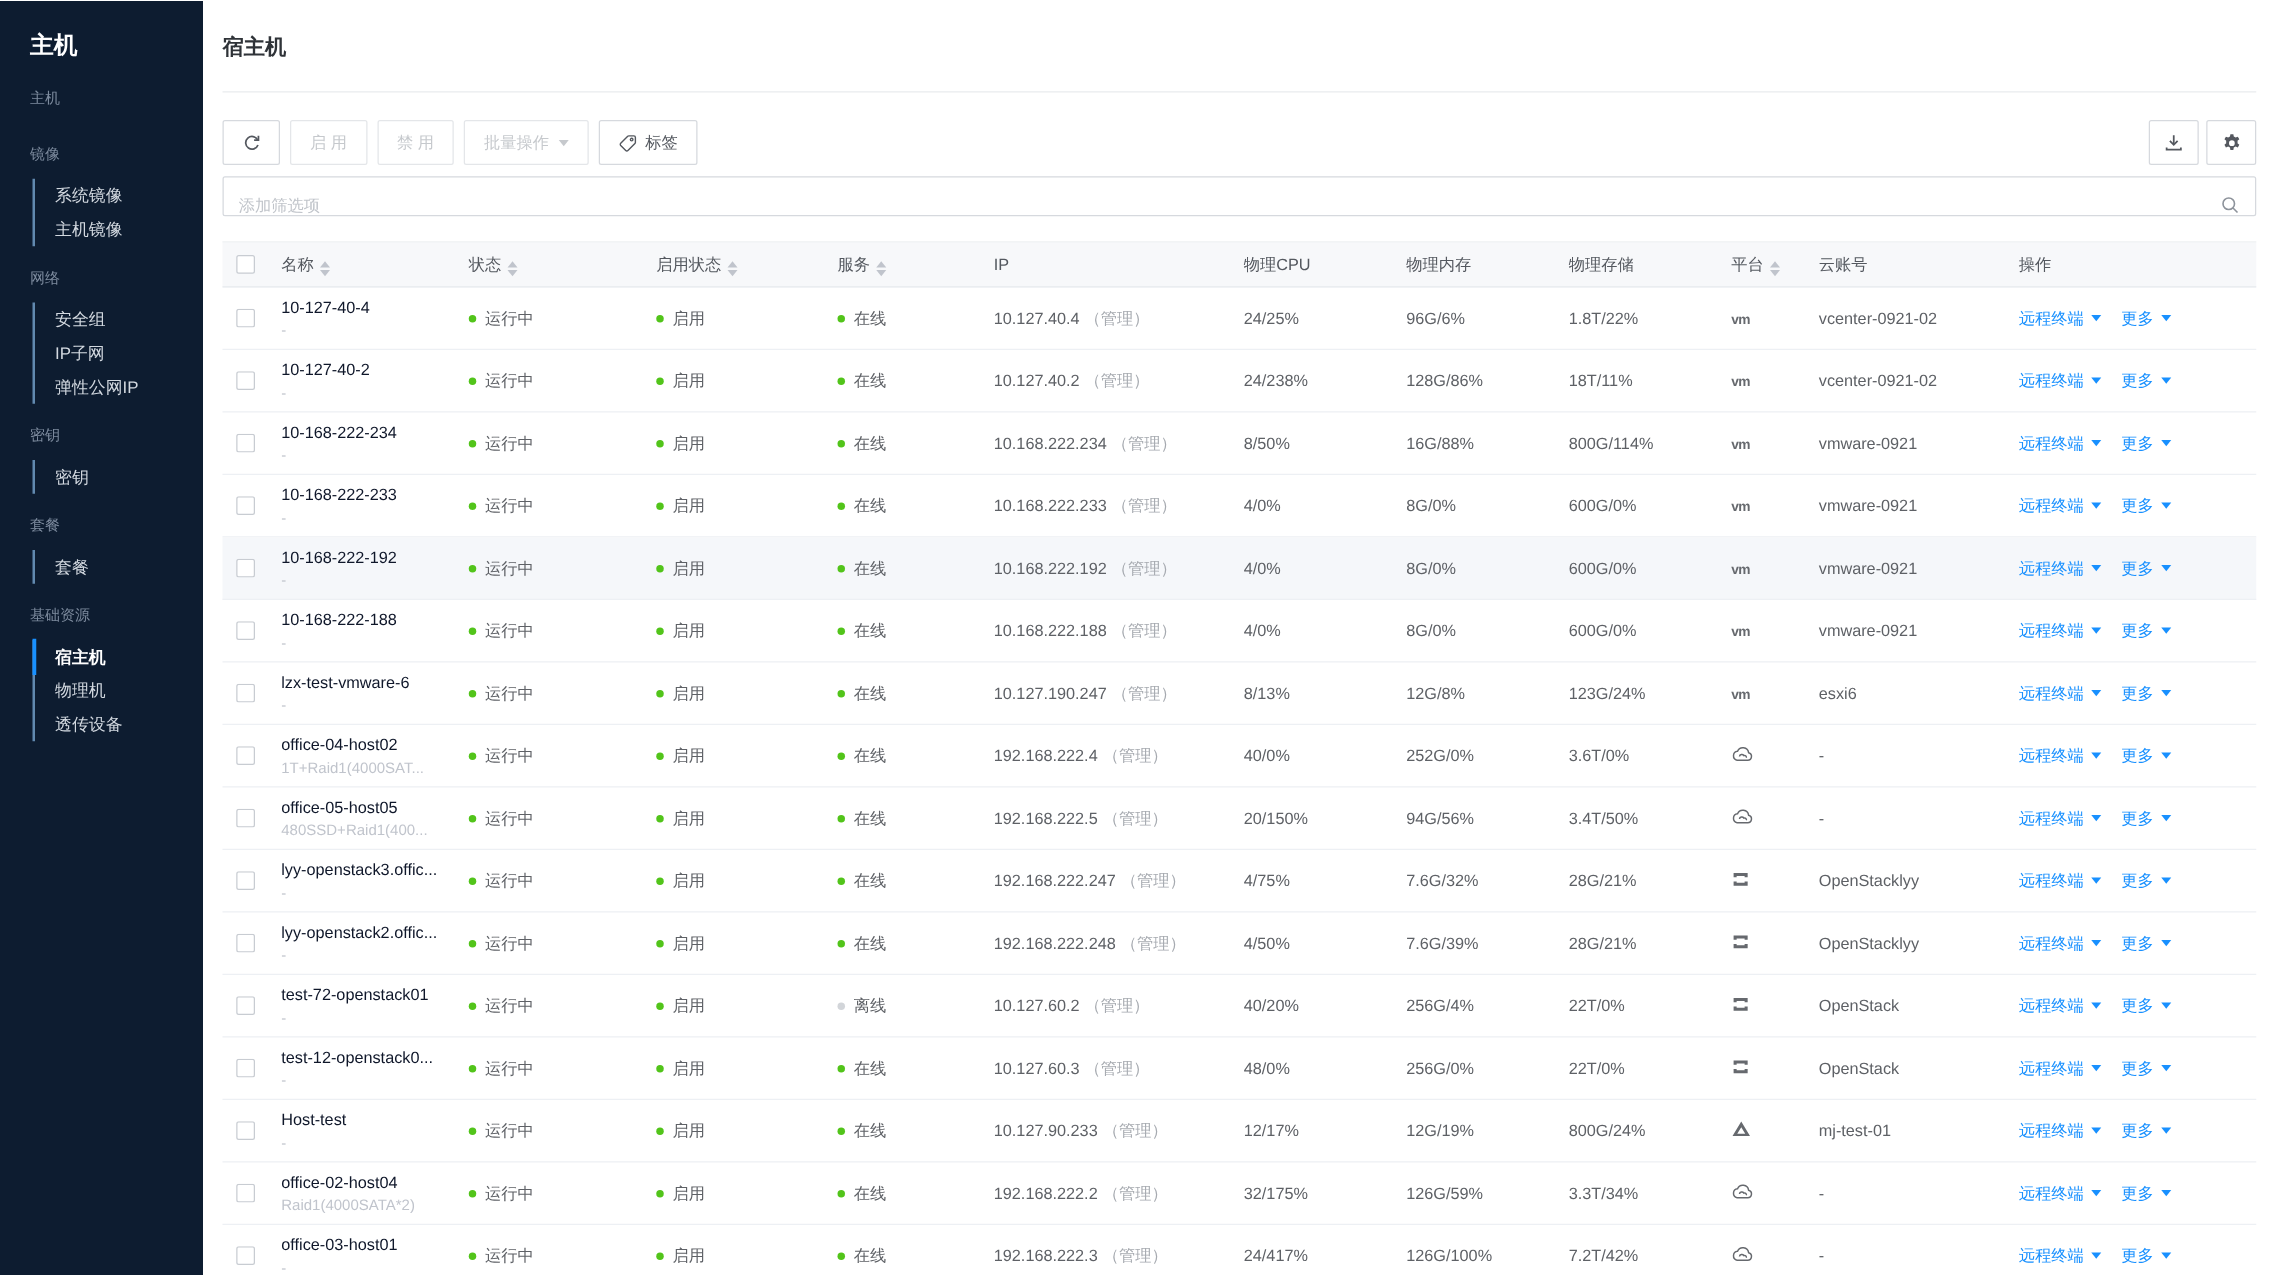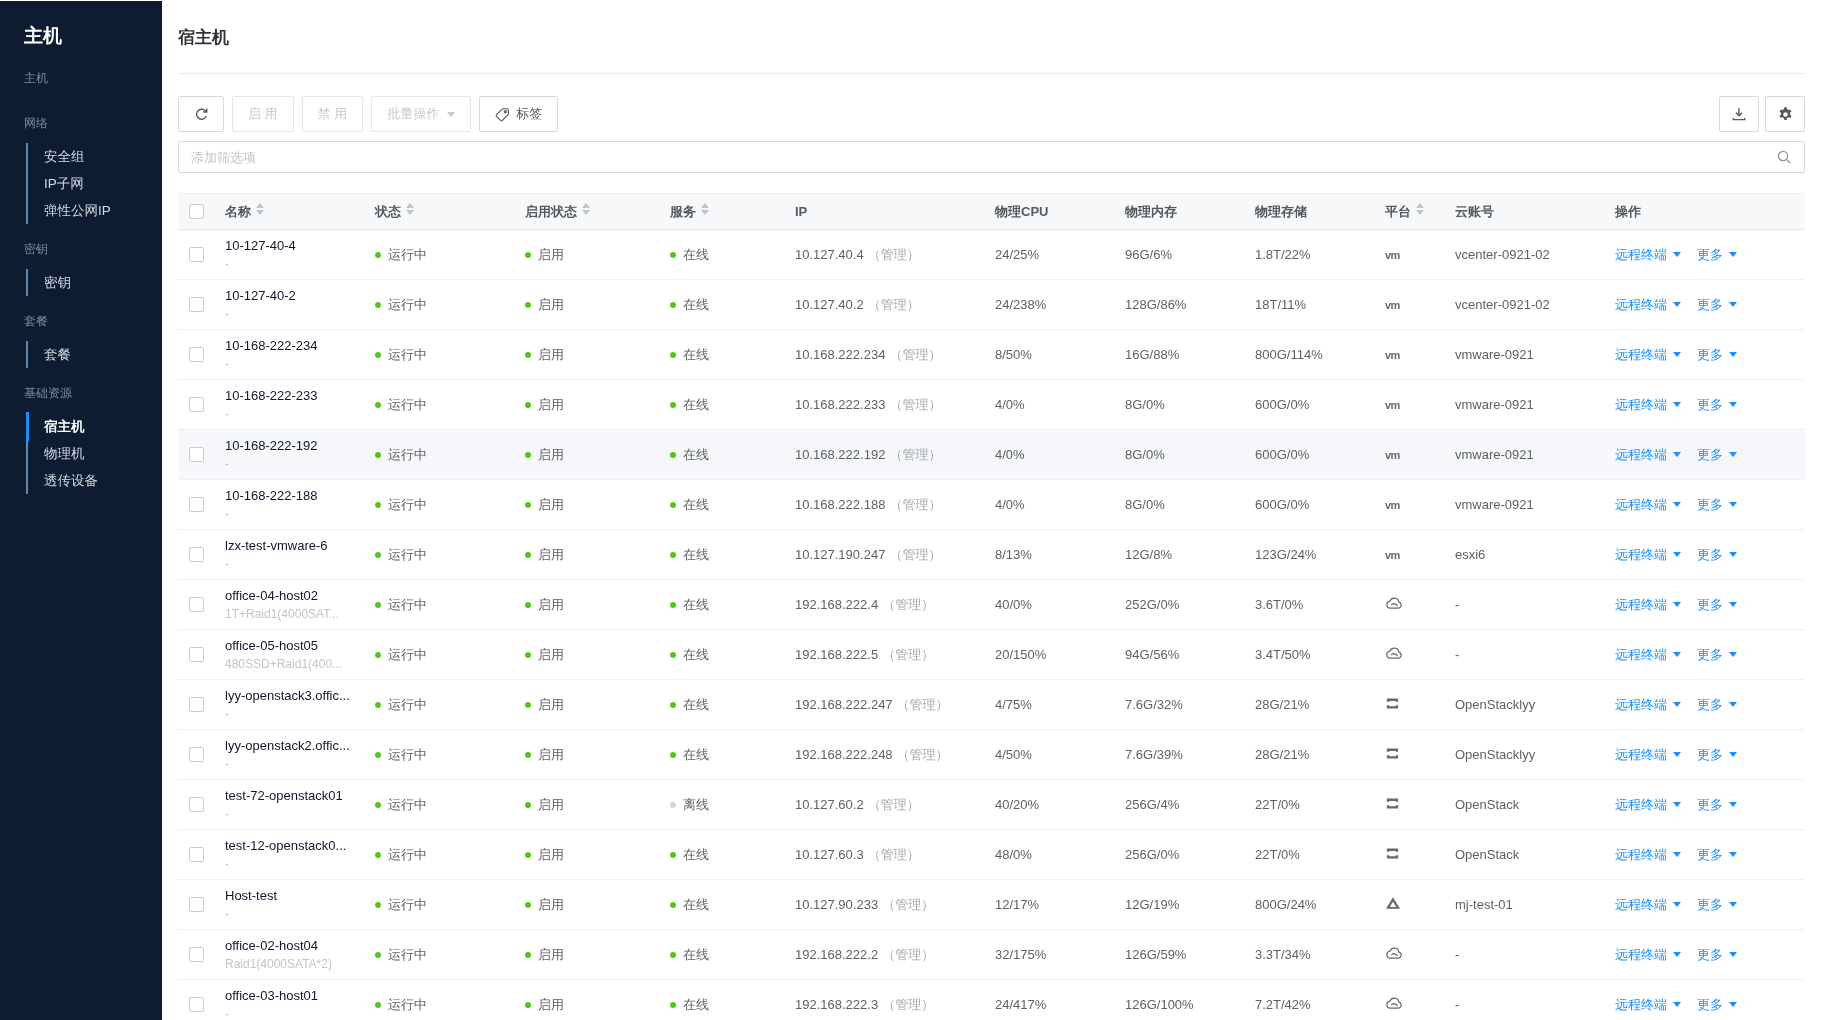--- a/index.html
+++ b/index.html
@@ -27,32 +27,32 @@
   .btn.icon-only { width:46px; padding:0; }
   .btn.disabled { color:#c6c9cd; border-color:#e4e6e9; cursor:not-allowed; }
   .toolbar-spacer { flex:1; }
   .btn.square { width:40px; padding:0; margin-right:0; }
   .btn.square + .btn.square { margin-left:6px; }
 
   .caret { display:inline-block; width:0; height:0; border-left:4px solid transparent; border-right:4px solid transparent; border-top:5px solid; margin-left:2px; }
   .btn .caret { color:#c6c9cd; }
 
   .filterbar { margin-top:9px; height:32px; border:1px solid #d6d9de; border-radius:2px;
-    display:flex; align-items:center; padding:0 12px; }
+    display:flex; align-items:flex-end; padding:0 12px; }
   .filterbar input { flex:1; border:none; outline:none; font-size:13px; color:#54585f;
     font-family:inherit; background:transparent; }
   .filterbar input::placeholder { color:#c0c4ca; }
   .filterbar .icon { color:#8d939b; }
 
   
   .table { margin-top:20px; }
   .tr, .thead { display:grid;
     grid-template-columns:37px 150px 150px 145px 125px 200px 130px 130px 130px 70px 160px minmax(0,1fr); }
   .thead { background:#f7f8fa; height:37px; align-items:center; border-top:1px solid #f0f2f4; border-bottom:1px solid #e6e9ed; }
-  .th { padding-left:10px; font-weight:700; font-size:13px; color:#54585f; white-space:nowrap; display:flex; align-items:flex-start; }
+  .th { padding-left:10px; font-weight:400; font-size:13px; color:#54585f; white-space:nowrap; display:flex; align-items:flex-end; }
   .tr { height:50px; align-items:center; border-bottom:1px solid #edf0f4; }
   .tr.hover { background:#f5f7fa; }
   .td { padding-left:10px; white-space:nowrap; overflow:hidden; font-size:13px; color:#5e6166; }
   .col-check { display:flex; justify-content:center; padding-left:0 !important; }
   .checkbox { width:15px; height:15px; border:1px solid #c8ccd2; border-radius:2px; background:#fff; cursor:pointer; display:inline-block; }
 
   .sorter { display:inline-flex; flex-direction:column; margin-left:5px; }
   .sorter i { width:0; height:0; border-left:4px solid transparent; border-right:4px solid transparent; }
   .sorter .up { border-bottom:5px solid #c0c4cc; margin-bottom:2px; }
   .sorter .down { border-top:5px solid #c0c4cc; }
@@ -77,20 +77,27 @@
   svg { display:block; }
 </style>
 </head>
 <body>
 
 <div class="sidebar">
   <div class="side-title">主机</div>
   <div>
       <div class="nav-group">
         <div class="nav-group-label">主机</div>
+      </div>
+      <div class="nav-group">
+        <div class="nav-group-label">镜像</div>
+        <div class="nav-items">
+          <div class="nav-item">系统镜像</div>
+          <div class="nav-item">主机镜像</div>
+        </div>
       </div>
       <div class="nav-group">
         <div class="nav-group-label">网络</div>
         <div class="nav-items">
           <div class="nav-item">安全组</div>
           <div class="nav-item">IP子网</div>
           <div class="nav-item">弹性公网IP</div>
         </div>
       </div>
       <div class="nav-group">

